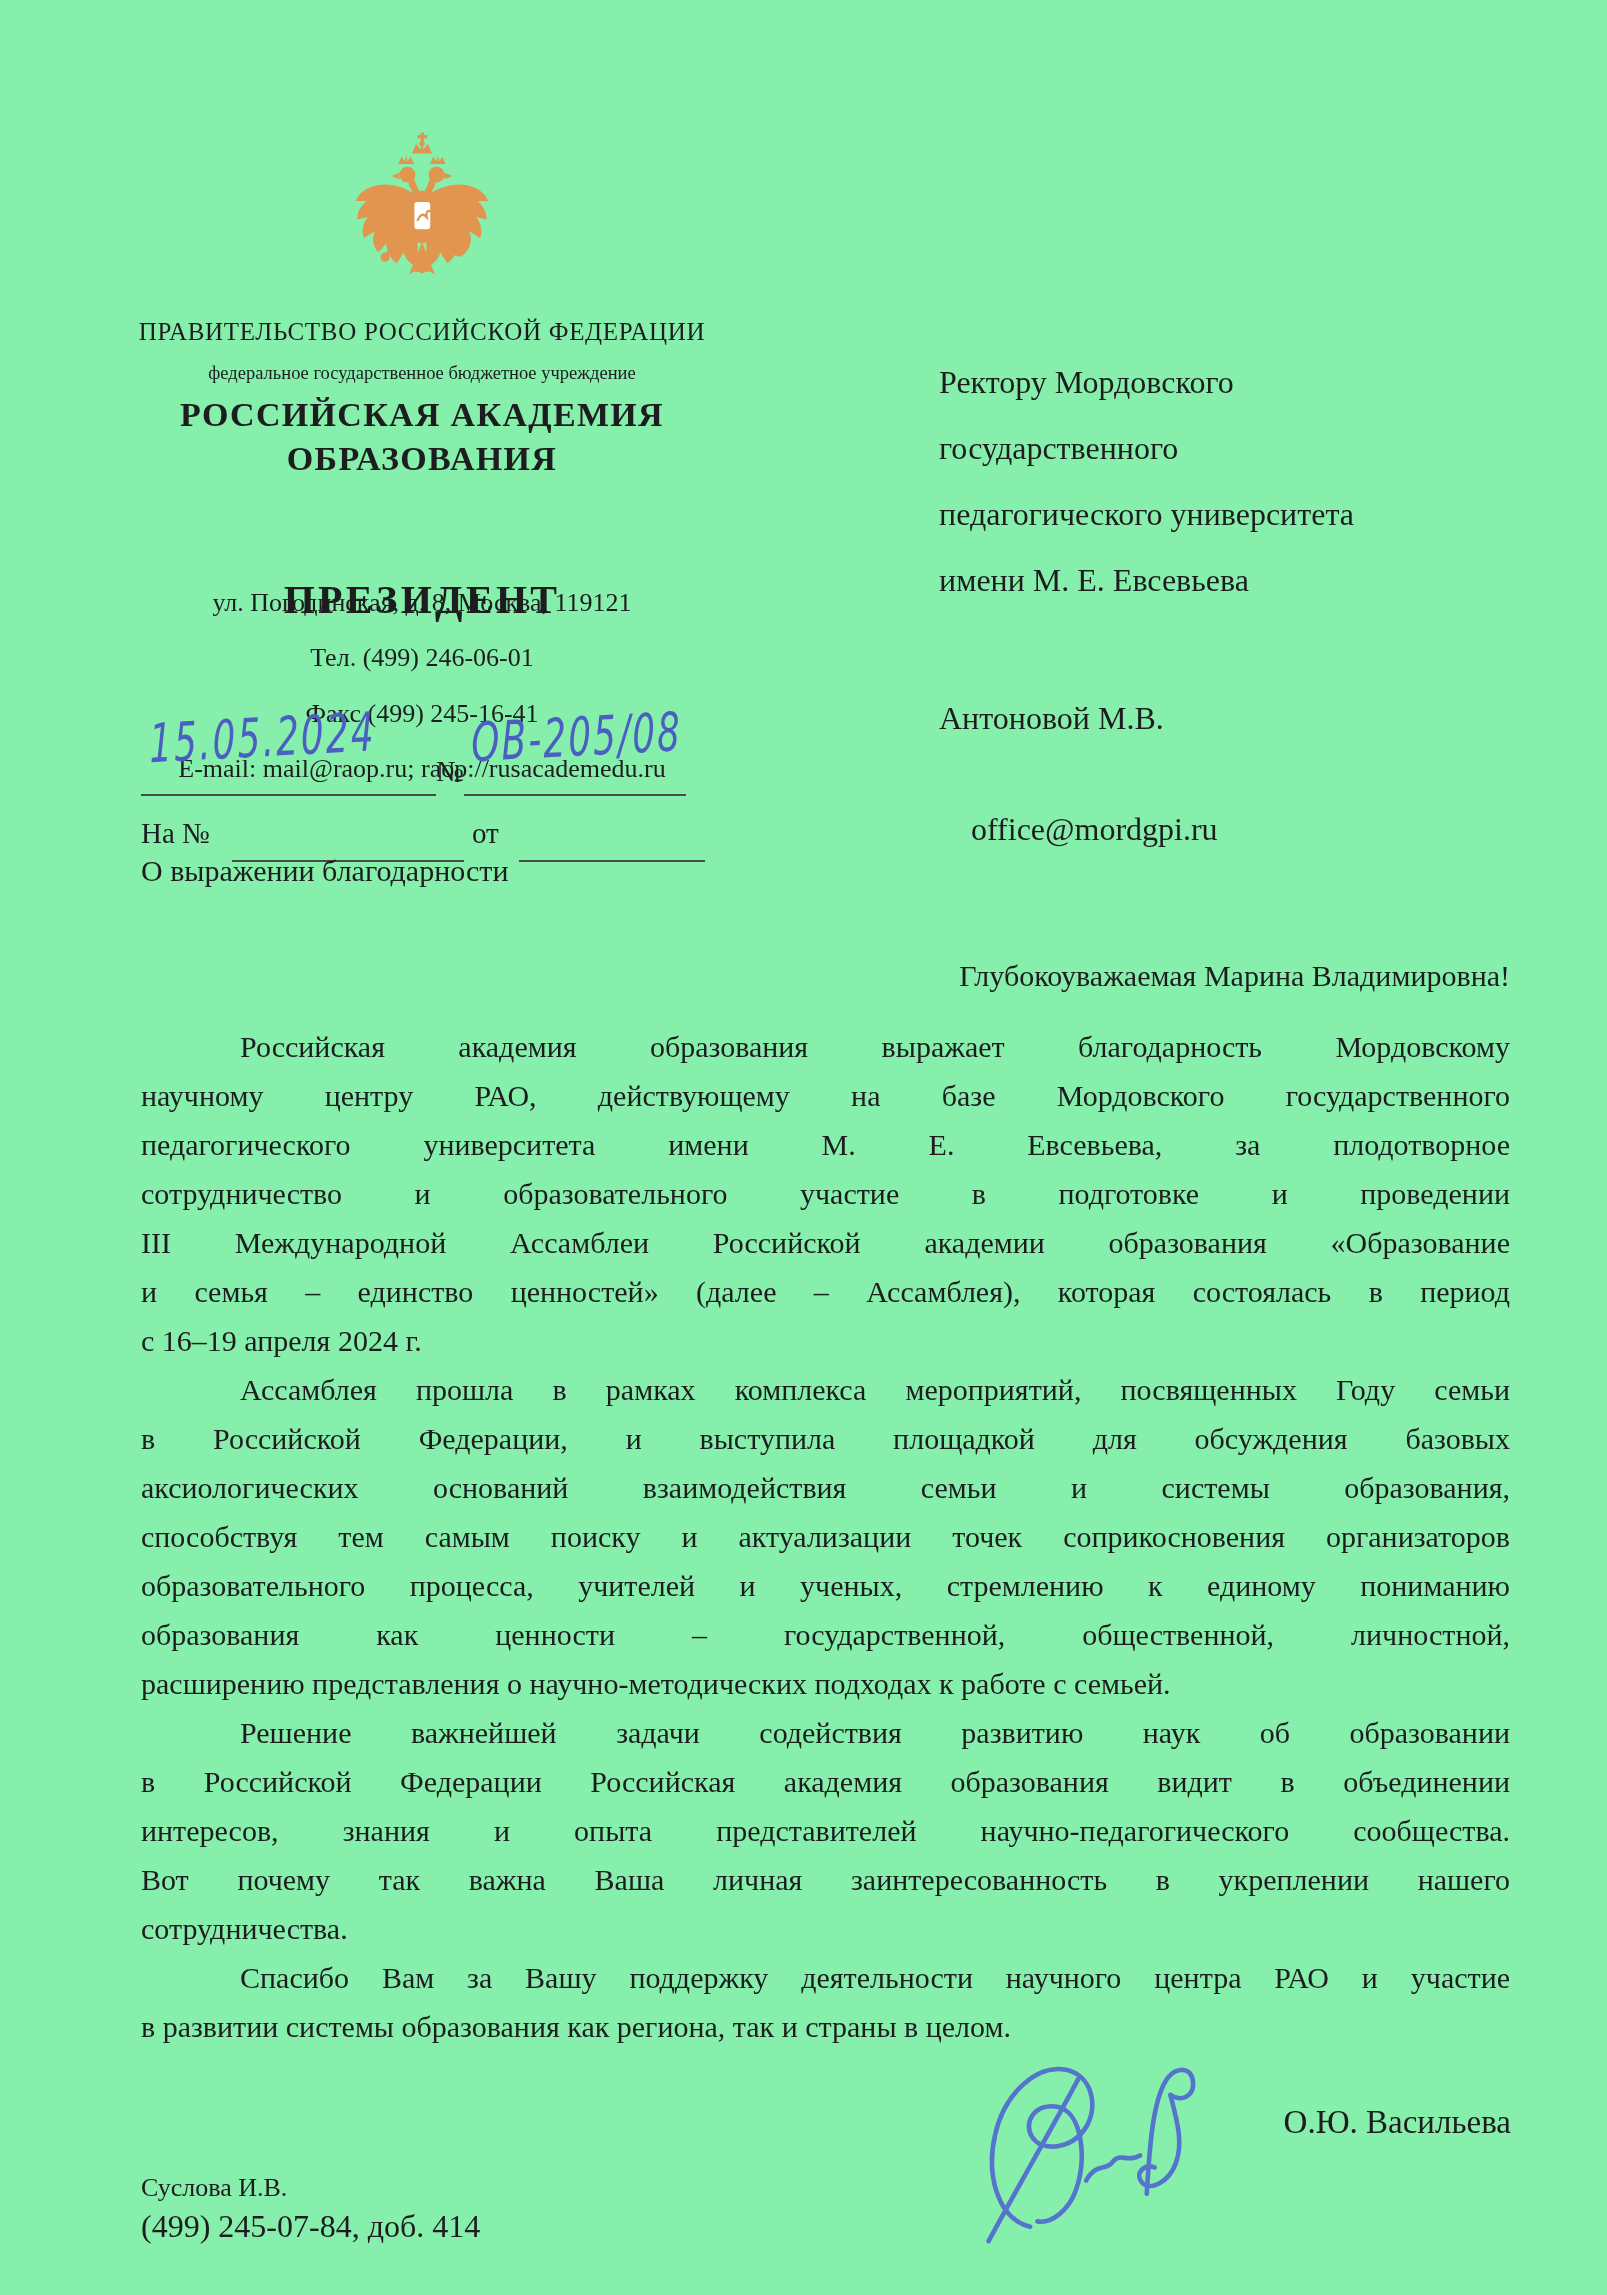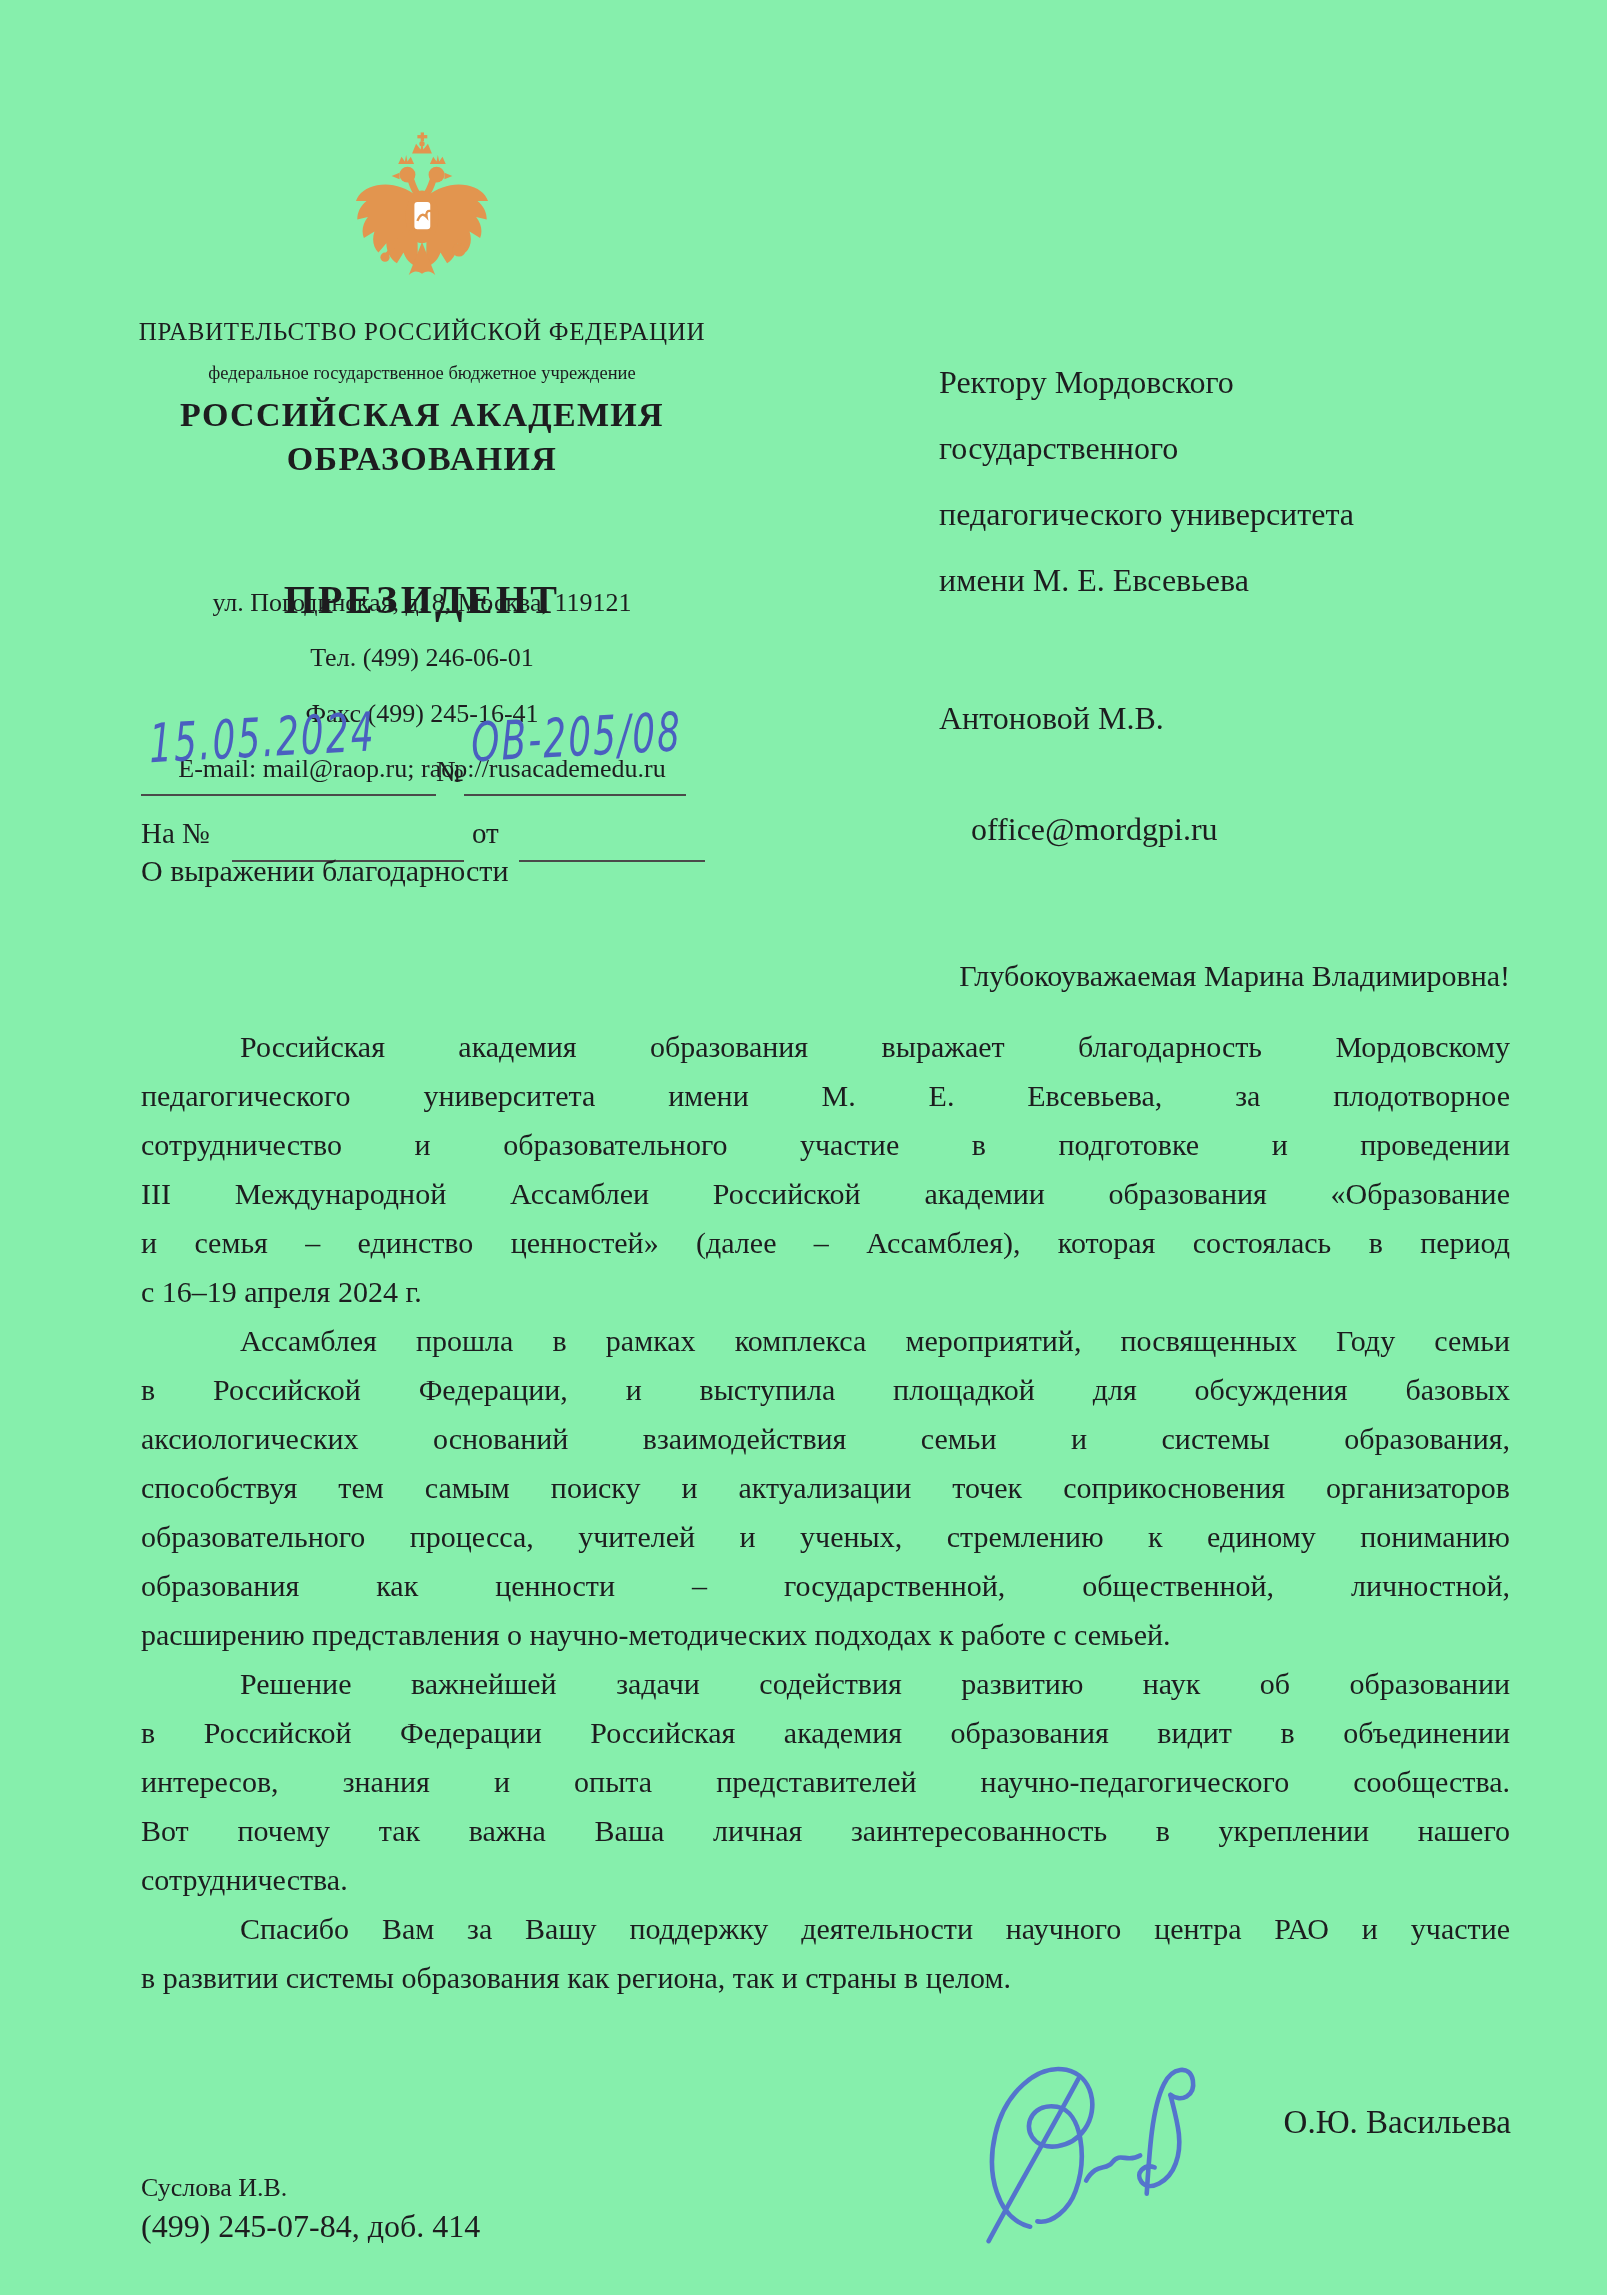--- a/index.html
+++ b/index.html
@@ -123,20 +123,21 @@
   <div class="abs na-label">На №</div>
   <div class="abs ot-label">от</div>
   <div class="abs rule rule-na"></div>
   <div class="abs rule rule-ot"></div>
 
   <div class="abs subject">О выражении благодарности</div>
   <div class="abs salutation">Глубокоуважаемая Марина Владимировна!</div>
 
   <div class="abs body-block">
       <div class="body-line just first">Российская академия образования выражает благодарность Мордовскому</div>
+      <div class="body-line just">научному центру РАО, действующему на базе Мордовского государственного</div>
       <div class="body-line just">педагогического университета имени М. Е. Евсевьева, за плодотворное</div>
       <div class="body-line just">сотрудничество и образовательного участие в подготовке и проведении</div>
       <div class="body-line just">III Международной Ассамблеи Российской академии образования «Образование</div>
       <div class="body-line just">и семья – единство ценностей» (далее – Ассамблея), которая состоялась в период</div>
       <div class="body-line">с 16–19 апреля 2024 г.</div>
       <div class="body-line just first">Ассамблея прошла  в рамках комплекса мероприятий, посвященных Году семьи</div>
       <div class="body-line just">в Российской Федерации, и выступила площадкой для обсуждения базовых</div>
       <div class="body-line just">аксиологических оснований взаимодействия семьи и системы образования,</div>
       <div class="body-line just">способствуя тем самым поиску и актуализации точек соприкосновения организаторов</div>
       <div class="body-line just">образовательного процесса, учителей и ученых, стремлению к единому пониманию</div>

